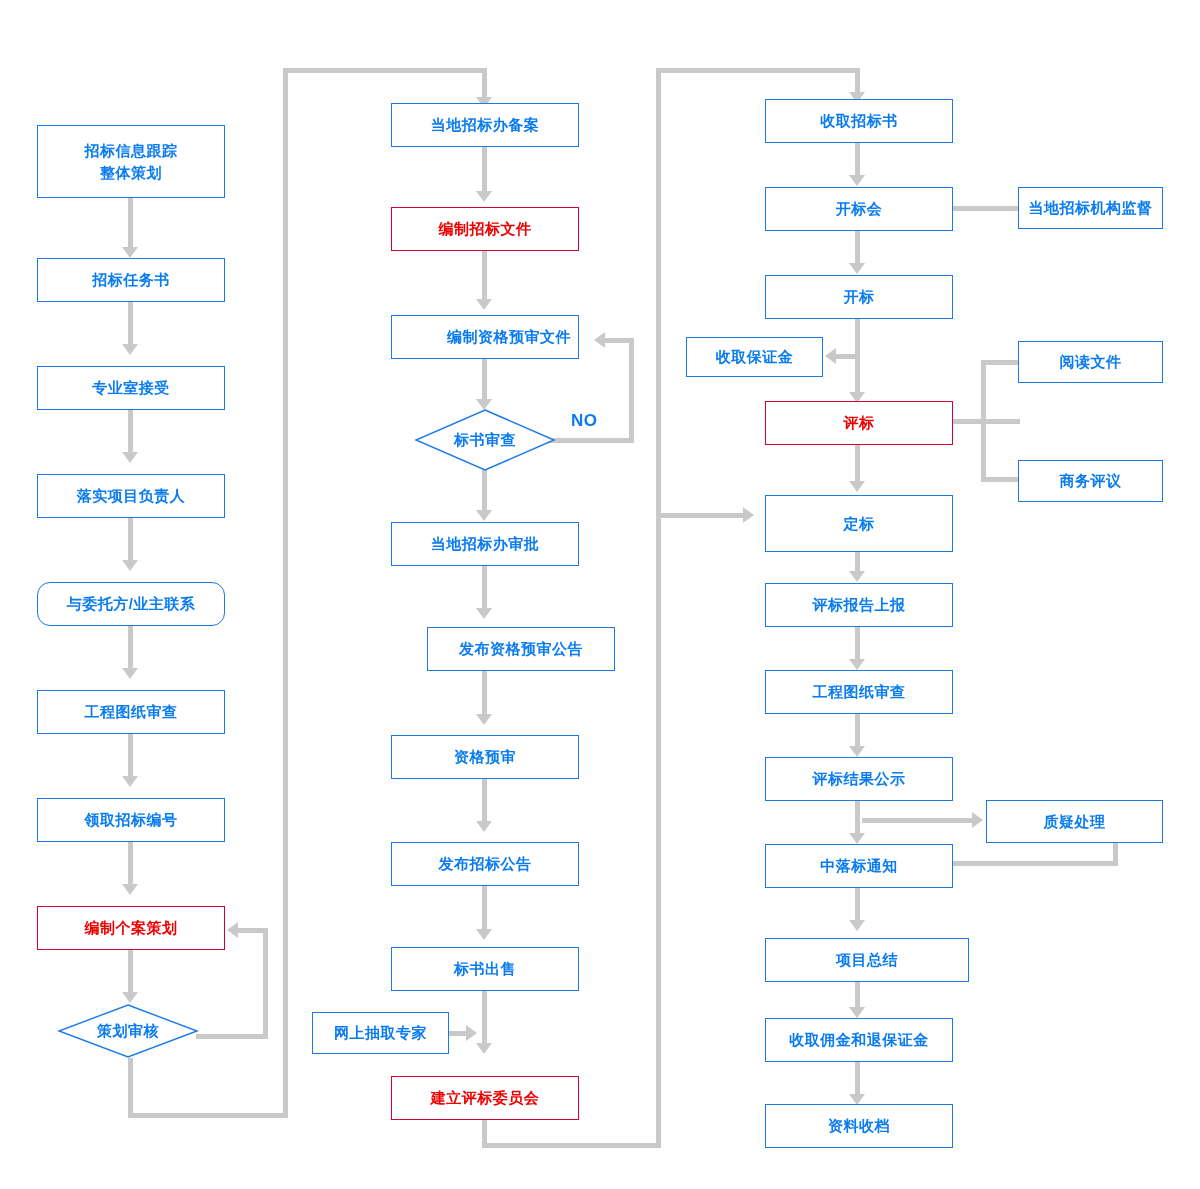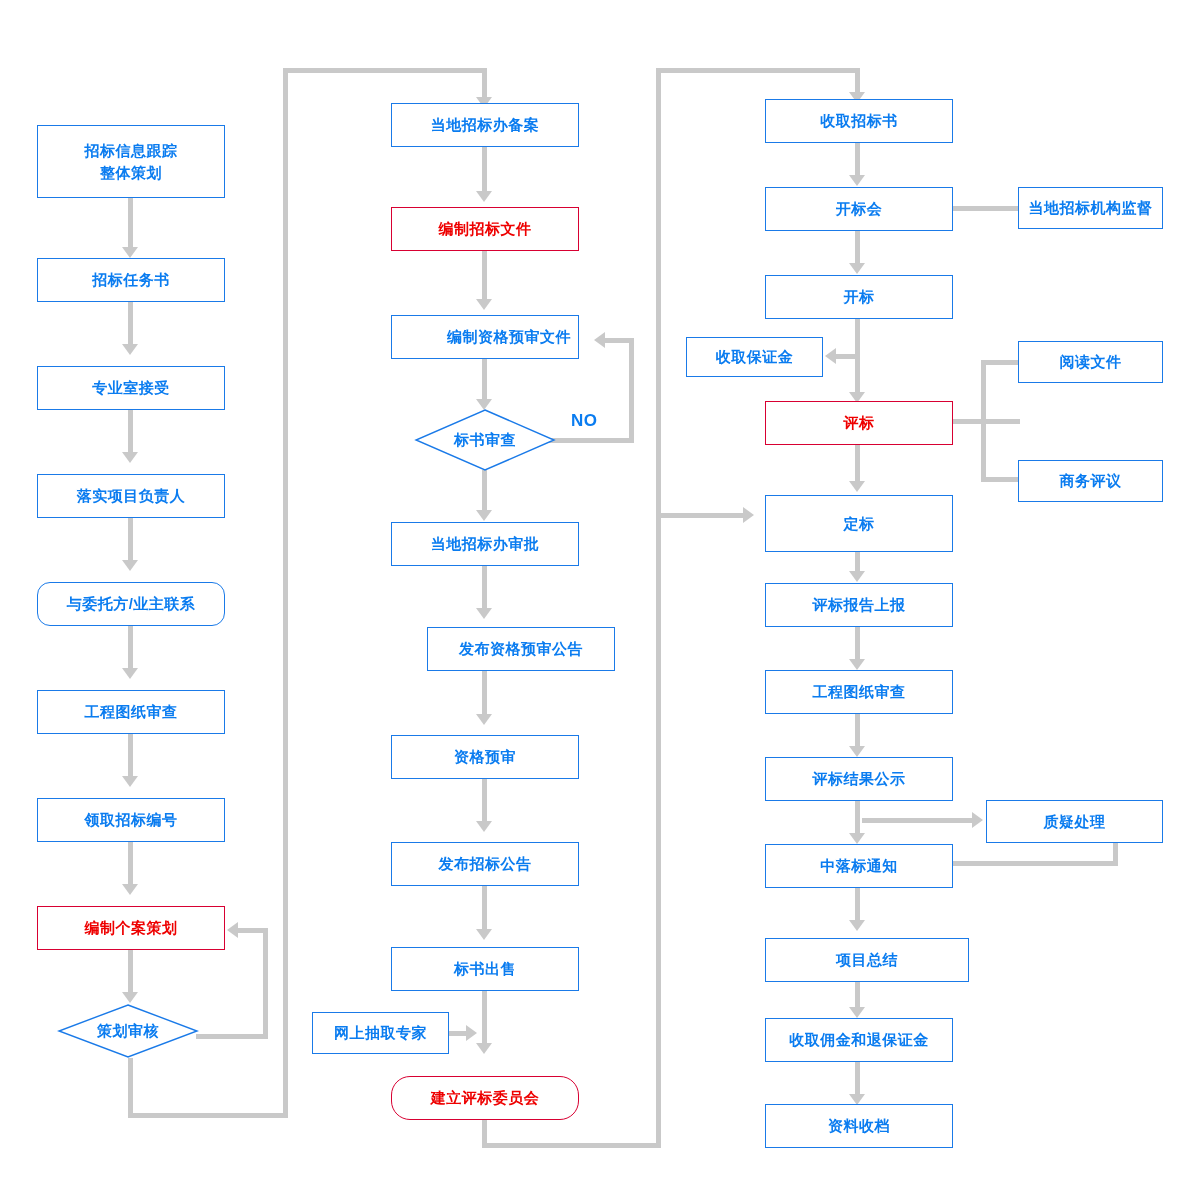--- a/index.html
+++ b/index.html
@@ -242,21 +242,21 @@
   <div class="node" style="left:391px;top:627px;width:188px;height:44px;margin-left:36px;">发布资格预审公告</div>
 
   <div class="node" style="left:391px;top:735px;width:188px;height:44px;">资格预审</div>
 
   <div class="node" style="left:391px;top:842px;width:188px;height:44px;">发布招标公告</div>
 
   <div class="node" style="left:391px;top:947px;width:188px;height:44px;">标书出售</div>
 
   <div class="node" style="left:312px;top:1012px;width:137px;height:42px;">网上抽取专家</div>
 
-  <div class="node red" style="left:391px;top:1076px;width:188px;height:44px;border-radius:19px;">建立评标委员会</div>
+  <div class="node red" style="left:391px;top:1076px;width:188px;height:44px;">建立评标委员会</div>
 
   <div class="node" style="left:765px;top:99px;width:188px;height:44px;">收取招标书</div>
 
   <div class="node" style="left:765px;top:187px;width:188px;height:44px;">开标会</div>
 
   <div class="node" style="left:1018px;top:187px;width:145px;height:42px;">当地招标机构监督</div>
 
   <div class="node" style="left:765px;top:275px;width:188px;height:44px;">开标</div>
 
   <div class="node" style="left:686px;top:337px;width:137px;height:40px;">收取保证金</div>

